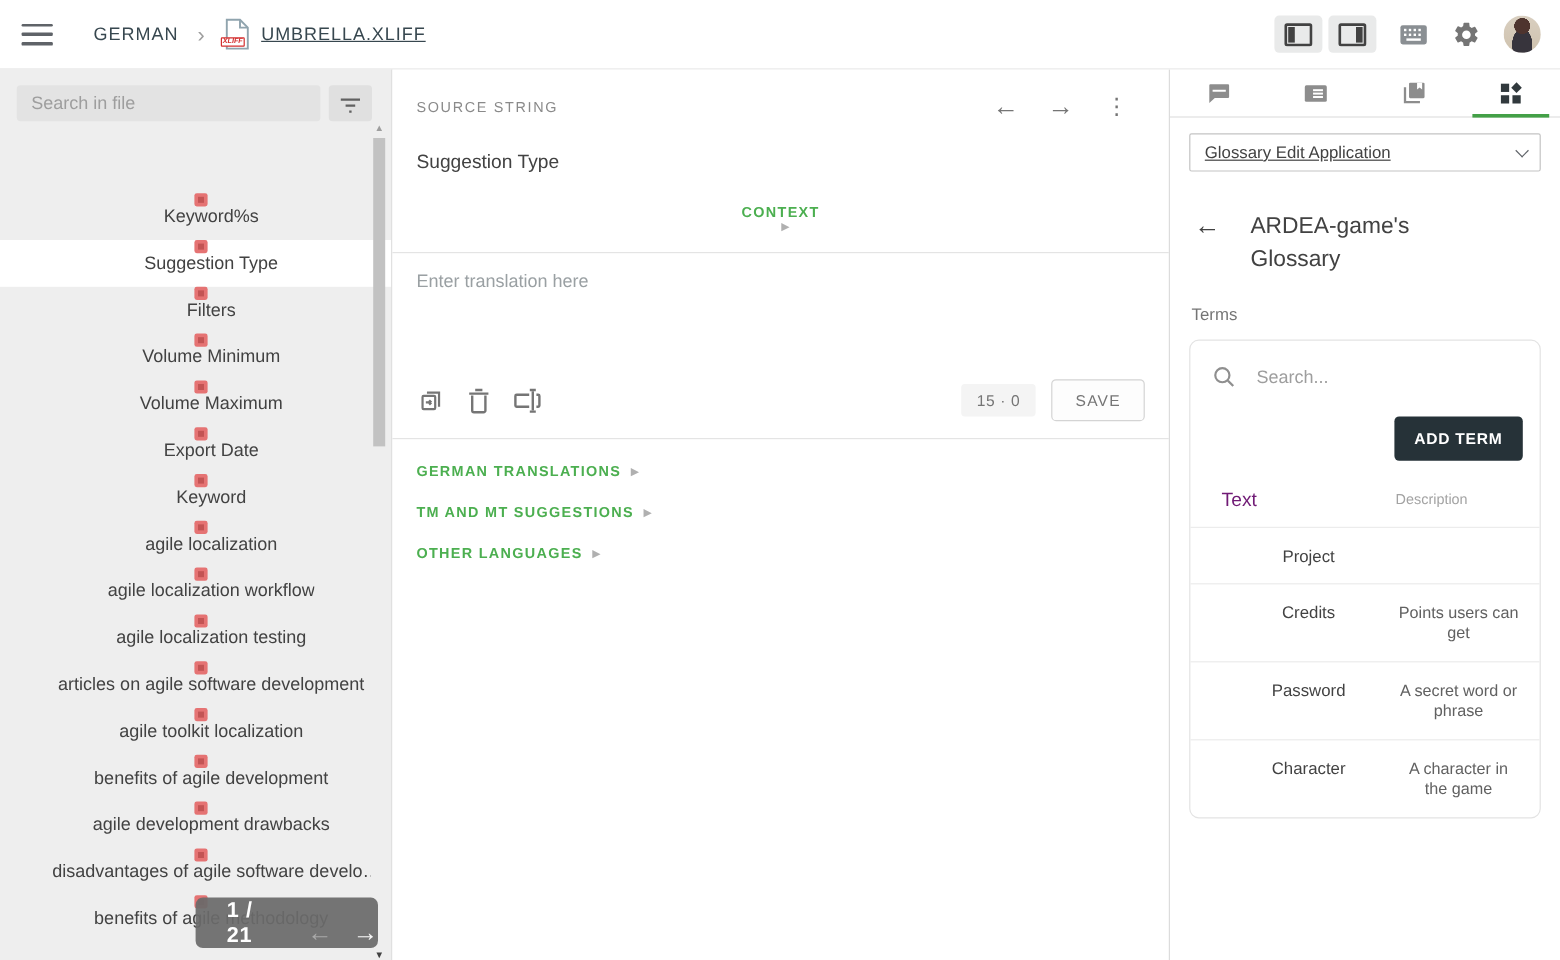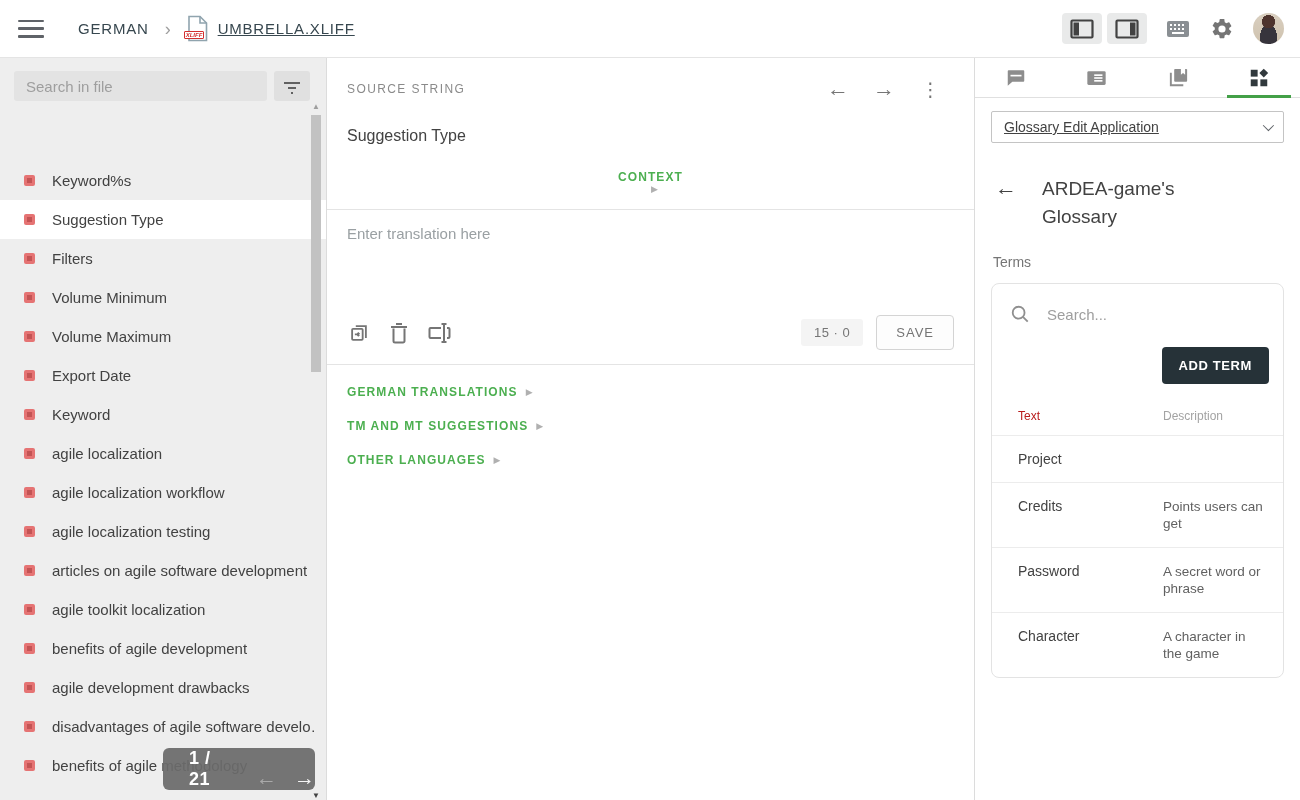--- a/index.html
+++ b/index.html
@@ -28,21 +28,21 @@
   
   .main { display:flex; height:742px; }
 
   
   .sidebar { width:327px; background:#eeeeee; border-right:1px solid #dcdcdc; position:relative; overflow:hidden; flex:none; }
   .search-row { display:flex; padding:13px 16px 10px 14px; align-items:center; }
   .search-input { flex:1; height:30px; background:#e3e3e3; border:none; outline:none; border-radius:3px; padding:0 12px; font-size:15px; color:#424242; font-family:inherit; }
   .search-input::placeholder { color:#9e9e9e; }
   .filter-btn { width:36px; height:30px; background:#e0e0e0; border-radius:3px; margin-left:7px; display:flex; align-items:center; justify-content:center; cursor:pointer; color:#616161; flex:none; }
   .string-list { position:absolute; top:103px; left:0; right:0; bottom:0; }
-  .string-row { height:39px; display:flex; align-items:center; padding-left:24px; cursor:pointer; }
+  .string-row { height:39px; display:flex; align-items:center; padding-left:9px; cursor:pointer;flex-direction:column; }
   .string-row.selected { background:#fff; }
   .bullet { width:11px; height:11px; border-radius:2px; background:#e57373; position:relative; flex:none; }
   .bullet::after { content:''; position:absolute; left:3px; top:3px; width:5px; height:5px; background:#c35454; }
   .string-label { margin-left:17px; font-size:15px; color:#424242; white-space:nowrap; overflow:hidden; max-width:265px; }
 
   
   .sb-scroll { position:absolute; top:44px; right:3px; width:14px; bottom:0; }
   .sb-up { position:absolute; top:0; left:0; width:14px; text-align:center; font-size:8px; color:#9e9e9e; cursor:pointer; }
   .sb-thumb { position:absolute; top:13px; left:2px; width:10px; height:257px; background:#c2c2c2; cursor:pointer; }
   .sb-down { position:absolute; bottom:0; left:0; width:14px; text-align:center; font-size:8px; color:#424242; cursor:pointer; }
@@ -88,23 +88,23 @@
   .gl-back { font-size:22px; color:#424242; cursor:pointer; line-height:26px; }
   .gl-title { margin-left:25px; font-size:19px; font-weight:500; color:#424242; line-height:28px; width:165px; }
   .terms-label { margin:23px 0 0 18px; font-size:14px; color:#757575; }
   .term-card { margin:13px 16px 0; border:1px solid #e3e3e3; border-radius:8px; background:#fff; }
   .tc-search { display:flex; align-items:center; padding:20px 18px 0; color:#8f8f8f; }
   .tc-search-input { border:none; outline:none; margin-left:17px; font-size:15px; color:#424242; font-family:inherit; width:180px; background:transparent; }
   .tc-search-input::placeholder { color:#9e9e9e; }
   .tc-btn-row { text-align:right; padding:23px 14px 0; }
   .add-term-btn { background:#263238; color:#fff; border:none; border-radius:4px; padding:11px 17px; font-size:13px; font-weight:bold; letter-spacing:.6px; font-family:inherit; cursor:pointer; }
   .tc-cols { display:flex; padding:25px 0 12px 26px; }
-  .tc-col-text { width:145px; font-size:12px; color:#b91c1c; }
+  .tc-col-text { width:145px; font-size:16px; color:#701a75; }
   .tc-col-desc { font-size:12px; color:#a3a3a3; }
-  .term-row { display:flex; border-top:1px solid #ececec; padding:15px 12px 15px 26px; cursor:pointer; }
+  .term-row { display:flex; border-top:1px solid #ececec; padding:15px 12px 15px 26px; cursor:pointer;text-align:center; }
   .term-text { width:145px; font-size:14px; font-weight:500; color:#424242; flex:none; }
   .term-desc { font-size:13.5px; color:#616161; line-height:17px; width:105px; }
 
   svg { display:block; }
 </style>
 </head>
 <body>
 
 <div class="topbar">
   <div class="hamburger">

